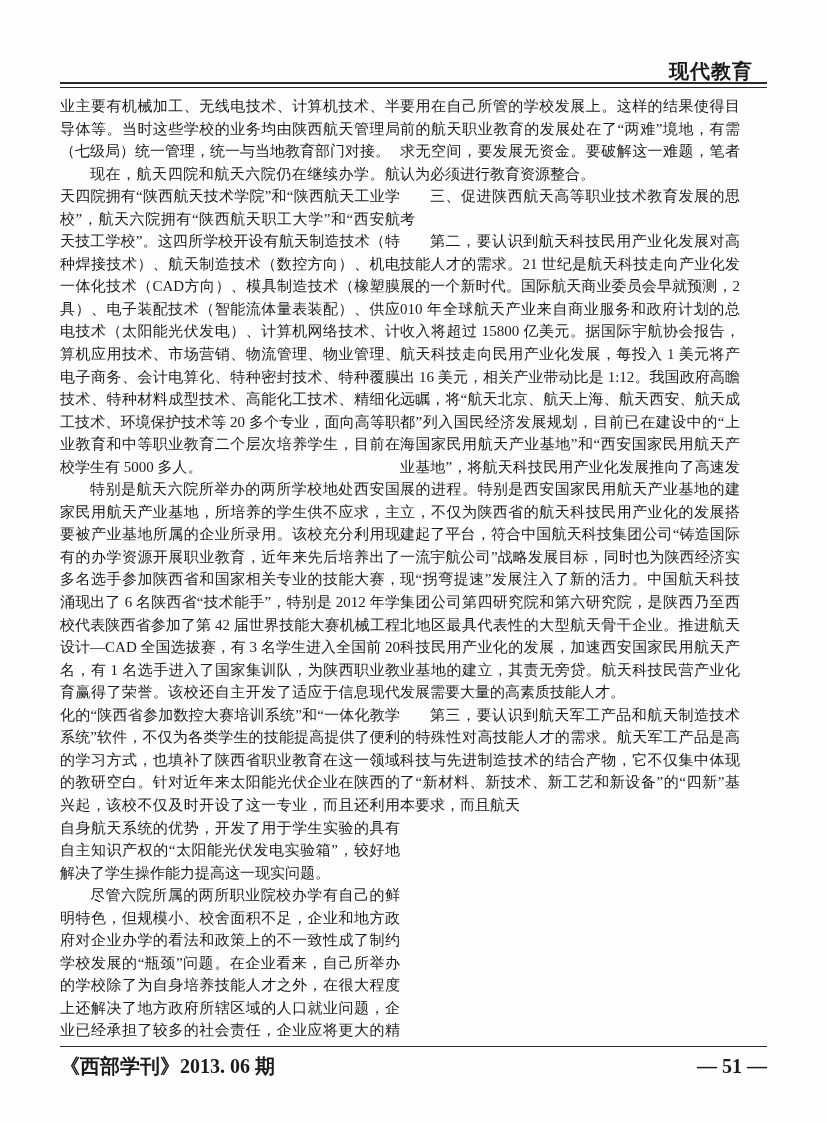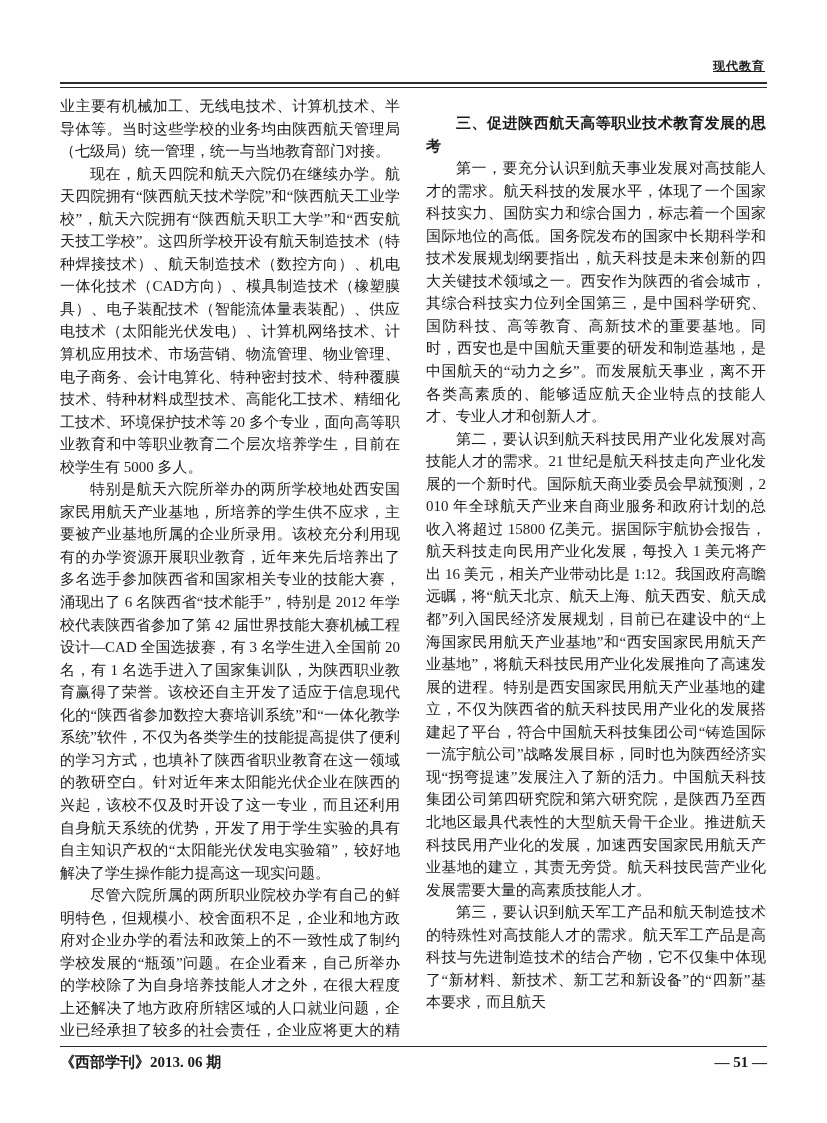--- a/index.html
+++ b/index.html
@@ -11,92 +11,90 @@
   .page {
     position:relative;
     width:827px; height:1123px;
     background:#fefefe;
     color:#1b1b1b;
     overflow:hidden;
     box-sizing:border-box;
   }
   .header-label {
     position:absolute;
-    top:58px; right:62px;
-    font-size:12px;
+    top:58px; right:74px;
+    font-size:20px;
     font-weight:bold;
     letter-spacing:1px;
-    text-decoration:underline;
   }
   .header-rule {
     position:absolute;
     top:82px; left:60px; width:707px;
     height:3px;
     border-top:2px solid #2a2a2a;
     border-bottom:1px solid #2a2a2a;
   }
   .columns {
     position:absolute;
     top:95px; left:60px;
     width:707px; height:948px;
     display:flex;
-    gap:26px;
     overflow:hidden;
   }
   .column {
     width:340px;
     height:100%;
     overflow:hidden;
   }
   .para {
     margin:0;
     font-size:15px;
     line-height:22.55px;
     text-align:justify;
     text-justify:inter-character;
     word-break:break-all;
   }
   .para.continued { text-indent:0; }
   .para.body      { text-indent:2em; }
-  .para.heading1  { text-indent:2em; font-weight:bold;margin-top:17px; }
+  .para.heading1  { text-indent:2em; font-weight:normal; }
   .para.heading2  { text-indent:2em; font-style:italic; }
   .footer-rule {
     position:absolute;
     top:1046px; left:60px; width:707px;
     border-top:1.5px solid #2a2a2a;
   }
   .footer {
     position:absolute;
     top:1053px; left:60px; width:707px;
     display:flex;
     justify-content:space-between;
     align-items:baseline;
-    font-size:15px;
+    font-size:20px;
     font-weight:bold;
   }
 </style>
 </head>
 <body>
 
 <div class="page">
 
   <div class="header-label">现代教育</div>
 
   <div class="header-rule"></div>
 
   <div class="columns">
     <div class="column">
         <p class="para continued">业主要有机械加工、无线电技术、计算机技术、半导体等。当时这些学校的业务均由陕西航天管理局（七级局）统一管理，统一与当地教育部门对接。</p>
         <p class="para body">现在，航天四院和航天六院仍在继续办学。航天四院拥有“陕西航天技术学院”和“陕西航天工业学校”，航天六院拥有“陕西航天职工大学”和“西安航天技工学校”。这四所学校开设有航天制造技术（特种焊接技术）、航天制造技术（数控方向）、机电一体化技术（CAD方向）、模具制造技术（橡塑膜具）、电子装配技术（智能流体量表装配）、供应电技术（太阳能光伏发电）、计算机网络技术、计算机应用技术、市场营销、物流管理、物业管理、电子商务、会计电算化、特种密封技术、特种覆膜技术、特种材料成型技术、高能化工技术、精细化工技术、环境保护技术等 20 多个专业，面向高等职业教育和中等职业教育二个层次培养学生，目前在校学生有 5000 多人。</p>
         <p class="para body">特别是航天六院所举办的两所学校地处西安国家民用航天产业基地，所培养的学生供不应求，主要被产业基地所属的企业所录用。该校充分利用现有的办学资源开展职业教育，近年来先后培养出了多名选手参加陕西省和国家相关专业的技能大赛，涌现出了 6 名陕西省“技术能手”，特别是 2012 年学校代表陕西省参加了第 42 届世界技能大赛机械工程设计—CAD 全国选拔赛，有 3 名学生进入全国前 20 名，有 1 名选手进入了国家集训队，为陕西职业教育赢得了荣誉。该校还自主开发了适应于信息现代化的“陕西省参加数控大赛培训系统”和“一体化教学系统”软件，不仅为各类学生的技能提高提供了便利的学习方式，也填补了陕西省职业教育在这一领域的教研空白。针对近年来太阳能光伏企业在陕西的兴起，该校不仅及时开设了这一专业，而且还利用自身航天系统的优势，开发了用于学生实验的具有自主知识产权的“太阳能光伏发电实验箱”，较好地解决了学生操作能力提高这一现实问题。</p>
         <p class="para body">尽管六院所属的两所职业院校办学有自己的鲜明特色，但规模小、校舍面积不足，企业和地方政府对企业办学的看法和政策上的不一致性成了制约学校发展的“瓶颈”问题。在企业看来，自己所举办的学校除了为自身培养技能人才之外，在很大程度上还解决了地方政府所辖区域的人口就业问题，企业已经承担了较多的社会责任，企业应将更大的精力放在发展产业和产品上，不应该再去为学校扩大而投入更多的资金。而在地方政府看来，企业办学是为了自己企业新生劳动力的补充而为的，办学所需的经费应该由企业来负担，政府有限的经费首先</p>
       </div>
     <div class="column">
+        <p class="para continued">要用在自己所管的学校发展上。这样的结果使得目前的航天职业教育的发展处在了“两难”境地，有需求无空间，要发展无资金。要破解这一难题，笔者认为必须进行教育资源整合。</p>
         <p class="para heading1">三、促进陕西航天高等职业技术教育发展的思考</p>
-        <p class="para body">第一，要充分认识到航天事业发展对高技能人才的需求。航天科技的发展水平，体现了一个国家科技实力、国防实力和综合国力，标志着一个国家国际地位的高低。国务院发布的国家中长期科学和技术发展规划纲要指出，航天科技是未来创新的四大关键技术领域之一。西安作为陕西的省会城市，其综合科技实力位列全国第三，是中国科学研究、国防科技、高等教育、高新技术的重要基地。同时，西安也是中国航天重要的研发和制造基地，是中国航天的“动力之乡”。而发展航天事业，离不开各类高素质的、能够适应航天企业特点的技能人才、专业人才和创新人才。</p>
         <p class="para body">第二，要认识到航天科技民用产业化发展对高技能人才的需求。21 世纪是航天科技走向产业化发展的一个新时代。国际航天商业委员会早就预测，2010 年全球航天产业来自商业服务和政府计划的总收入将超过 15800 亿美元。据国际宇航协会报告，航天科技走向民用产业化发展，每投入 1 美元将产出 16 美元，相关产业带动比是 1:12。我国政府高瞻远瞩，将“航天北京、航天上海、航天西安、航天成都”列入国民经济发展规划，目前已在建设中的“上海国家民用航天产业基地”和“西安国家民用航天产业基地”，将航天科技民用产业化发展推向了高速发展的进程。特别是西安国家民用航天产业基地的建立，不仅为陕西省的航天科技民用产业化的发展搭建起了平台，符合中国航天科技集团公司“铸造国际一流宇航公司”战略发展目标，同时也为陕西经济实现“拐弯提速”发展注入了新的活力。中国航天科技集团公司第四研究院和第六研究院，是陕西乃至西北地区最具代表性的大型航天骨干企业。推进航天科技民用产业化的发展，加速西安国家民用航天产业基地的建立，其责无旁贷。航天科技民营产业化发展需要大量的高素质技能人才。</p>
         <p class="para body">第三，要认识到航天军工产品和航天制造技术的特殊性对高技能人才的需求。航天军工产品是高科技与先进制造技术的结合产物，它不仅集中体现了“新材料、新技术、新工艺和新设备”的“四新”基本要求，而且航天</p>
       </div>
   </div>
 
   <div class="footer-rule"></div>
 
   <div class="footer">
     <span>《西部学刊》2013. 06 期</span>
     <span>— 51 —</span>

